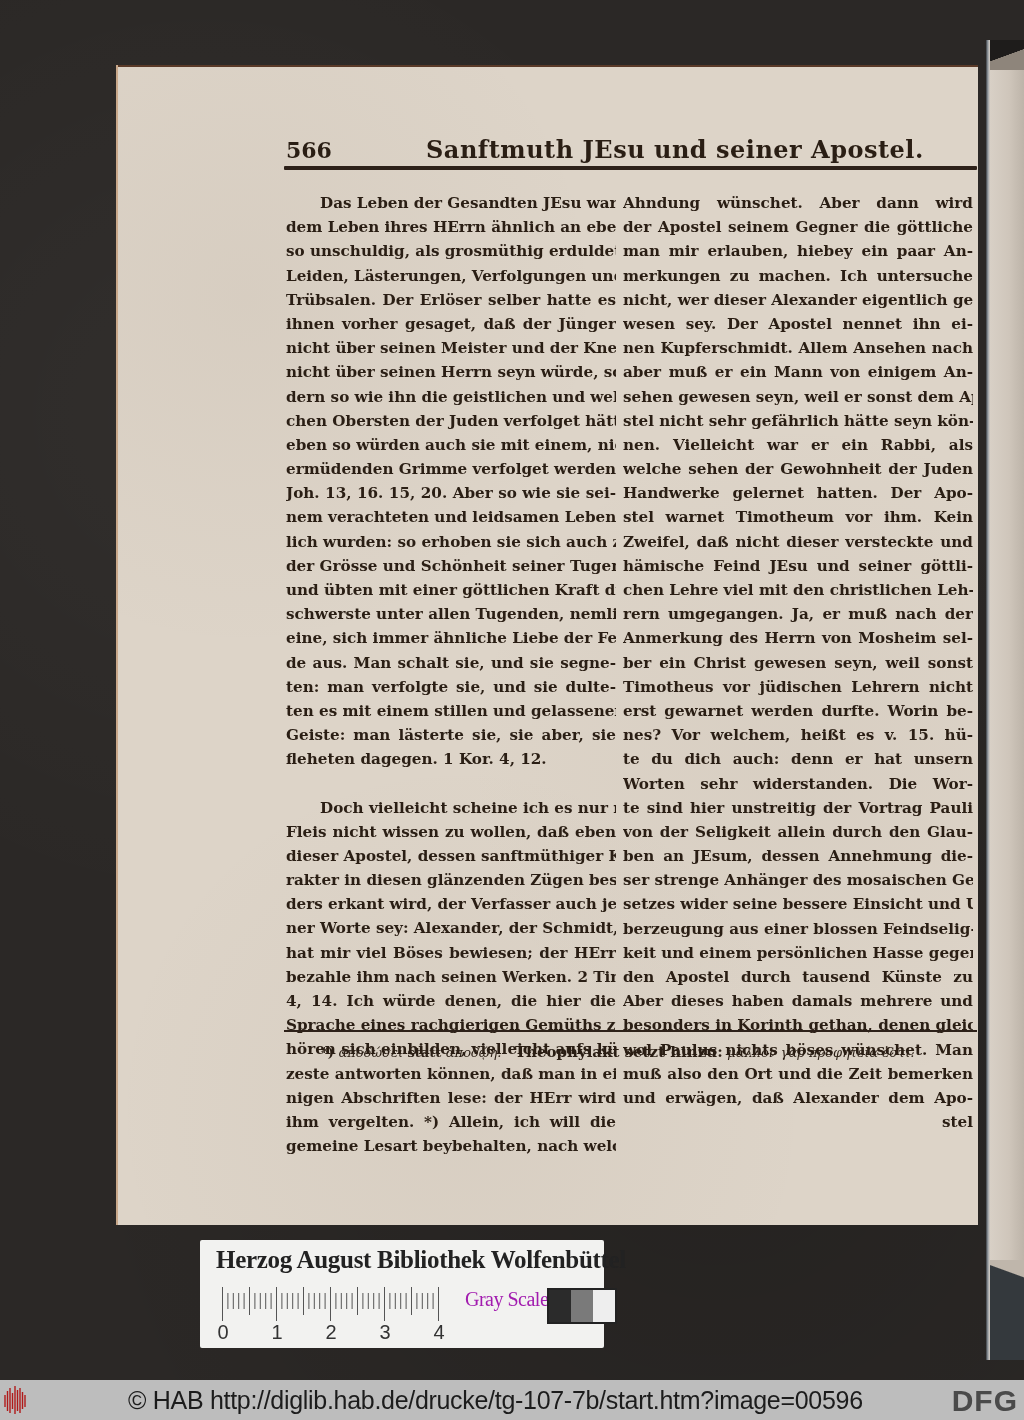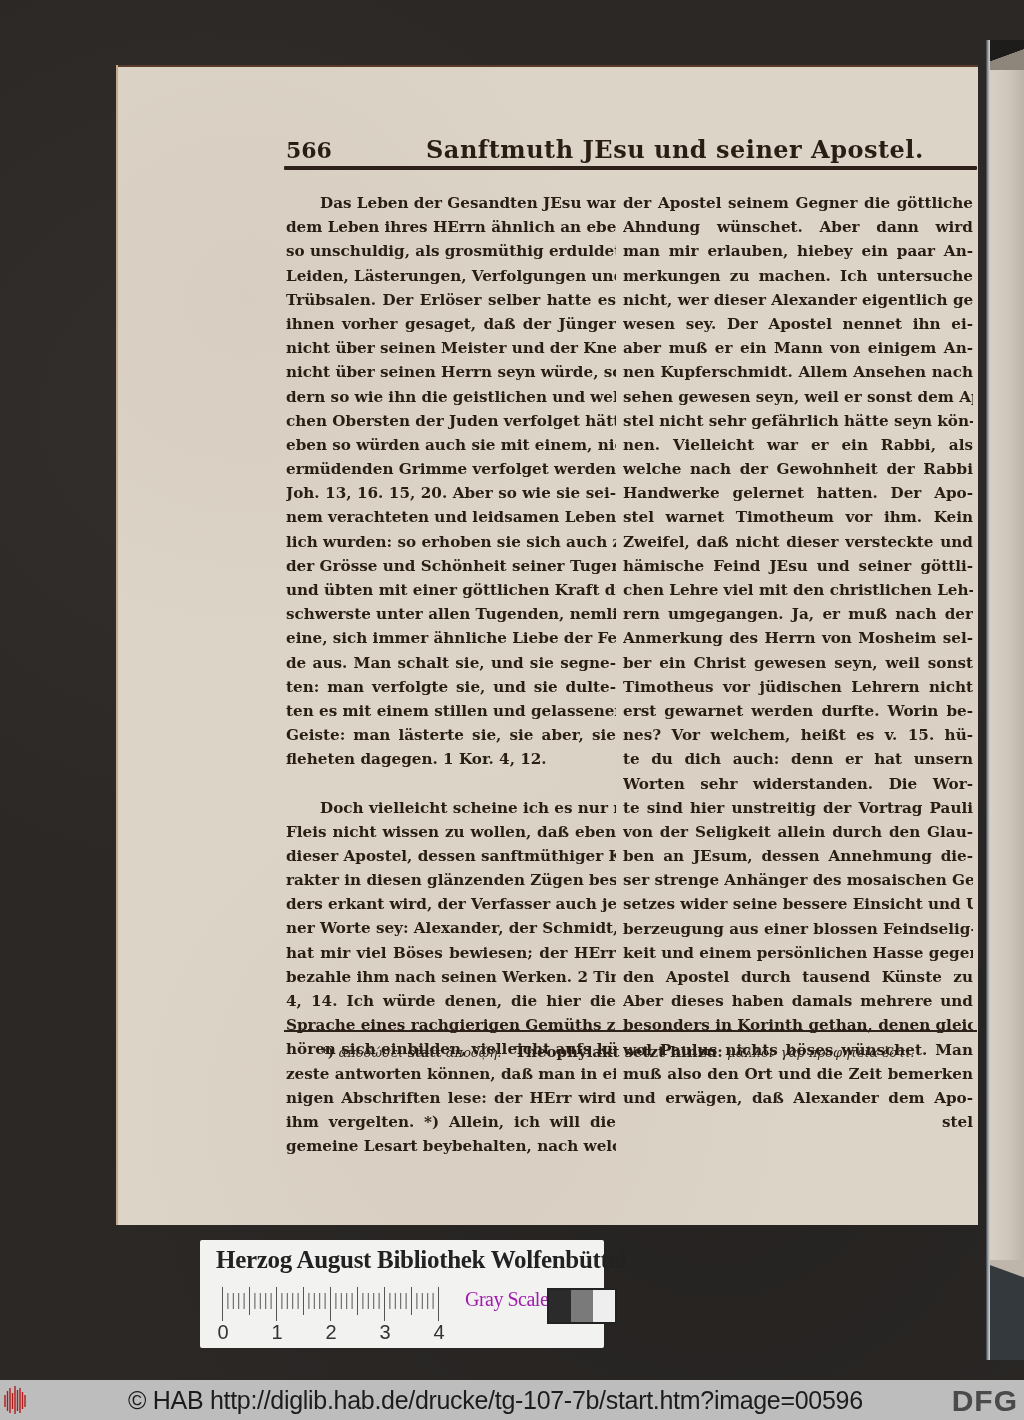--- a/index.html
+++ b/index.html
@@ -160,32 +160,32 @@
       <span class="line">Sprache eines rachgierigen Gemüths zu</span>
       <span class="line">hören sich einbilden, vielleicht aufs kür-</span>
       <span class="line">zeste antworten können, daß man in ei-</span>
       <span class="line">nigen Abschriften lese: der HErr wird</span>
       <span class="line">ihm vergelten. *) Allein, ich will die</span>
       <span class="line">gemeine Lesart beybehalten, nach welcher</span>
     </div>
   </div>
 
   <div class="col right">
+    <span class="line">Ahndung wünschet. Aber dann wird</span>
     <span class="line">der Apostel seinem Gegner die göttliche</span>
-    <span class="line">Ahndung wünschet. Aber dann wird</span>
     <span class="line">man mir erlauben, hiebey ein paar An-</span>
     <span class="line">merkungen zu machen. Ich untersuche</span>
     <span class="line">nicht, wer dieser Alexander eigentlich ge-</span>
     <span class="line">wesen sey. Der Apostel nennet ihn ei-</span>
+    <span class="line">nen Kupferschmidt. Allem Ansehen nach</span>
     <span class="line">aber muß er ein Mann von einigem An-</span>
-    <span class="line">nen Kupferschmidt. Allem Ansehen nach</span>
     <span class="line">sehen gewesen seyn, weil er sonst dem Apo-</span>
     <span class="line">stel nicht sehr gefährlich hätte seyn kön-</span>
     <span class="line">nen. Vielleicht war er ein Rabbi, als</span>
-    <span class="line">welche nach der Gewohnheit der Rabbi</span>
+    <span class="line">welche sehen der Gewohnheit der Juden</span>
     <span class="line">Handwerke gelernet hatten. Der Apo-</span>
     <span class="line">stel warnet Timotheum vor ihm. Kein</span>
     <span class="line">Zweifel, daß nicht dieser versteckte und</span>
     <span class="line">hämische Feind JEsu und seiner göttli-</span>
     <span class="line">chen Lehre viel mit den christlichen Leh-</span>
     <span class="line">rern umgegangen. Ja, er muß nach der</span>
     <span class="line">Anmerkung des Herrn von Mosheim sel-</span>
     <span class="line">ber ein Christ gewesen seyn, weil sonst</span>
     <span class="line">Timotheus vor jüdischen Lehrern nicht</span>
     <span class="line">erst gewarnet werden durfte. Worin be-</span>

